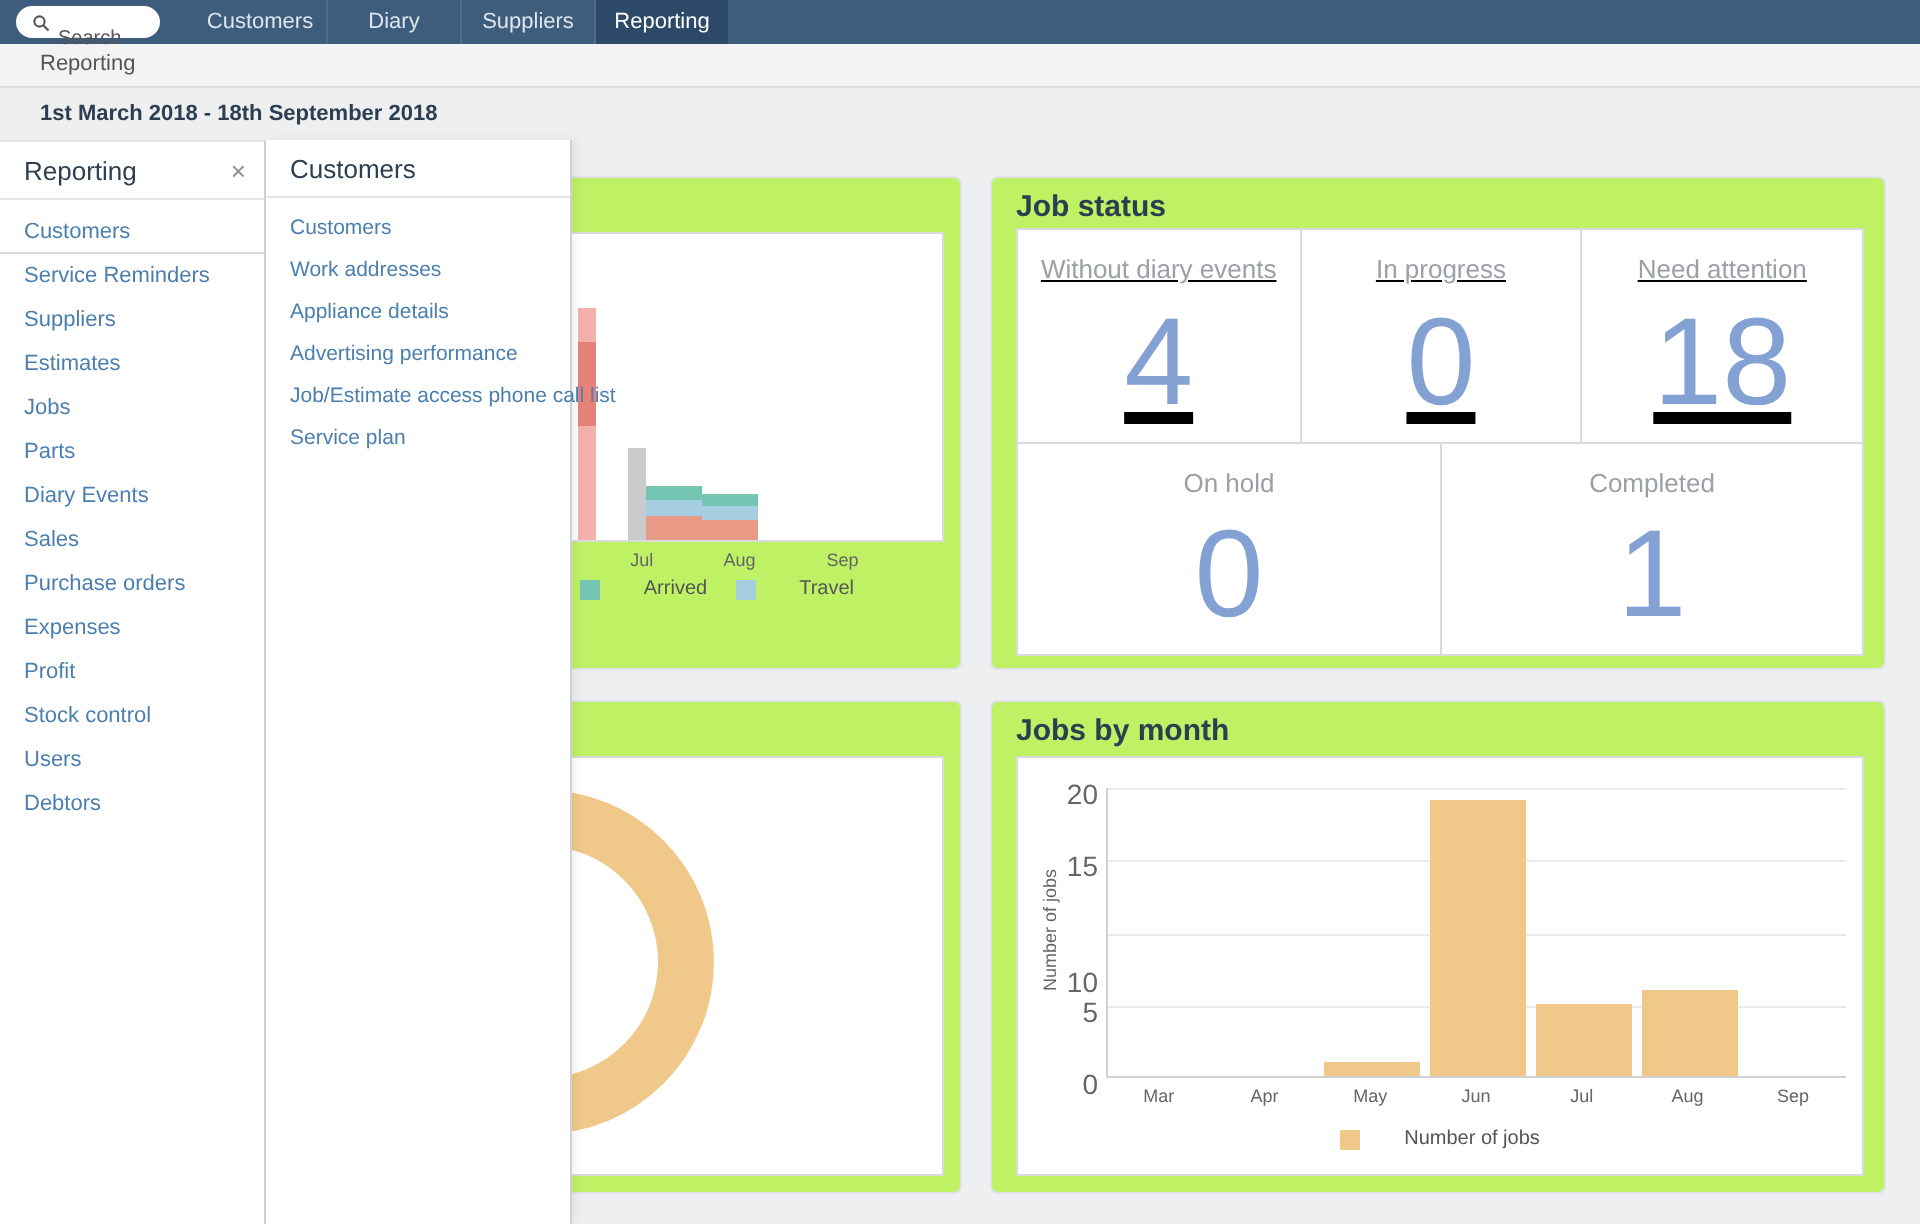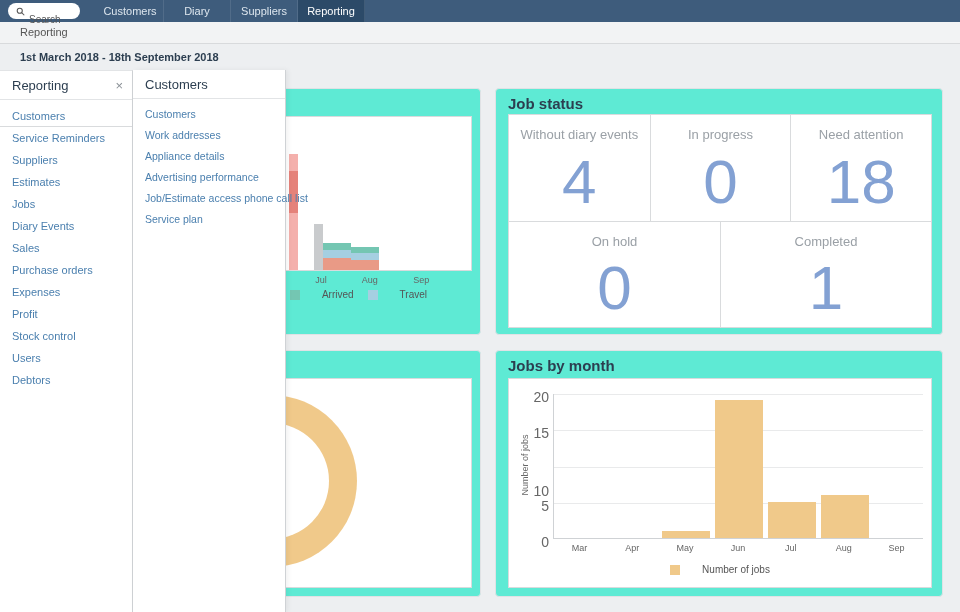--- a/index.html
+++ b/index.html
@@ -29,27 +29,27 @@
     box-shadow:2px 0 5px rgba(0,0,0,0.06); }
   .panel-header { height:29px; line-height:29px; padding-left:12px; font-size:13px; color:#2c3e50;
     border-bottom:1px solid #e2e4e6; position:relative; }
   .close-x { position:absolute; right:9px; top:0; color:#8a9096; font-size:13px; cursor:pointer; }
   .menu { padding-top:5px; }
   .menu-item { height:22px; line-height:22px; padding-left:12px; font-size:11px; color:#4a7fae;
     cursor:pointer; white-space:nowrap; }
   .sidebar .menu-item.active { border-bottom:1px solid #d9dbdd; }
   .flyout .menu-item { font-size:10.5px; height:21px; line-height:21px; }
   
-  .card { position:absolute; background:#5eead4; border:1px solid #e0e2e5; border-radius:4px; }
+  .card { position:absolute; background:#bef264; border:1px solid #e0e2e5; border-radius:4px; }
   .card-title { margin:6px 0 0 12px; font-size:15px; font-weight:bold; color:#2c3e50; }
   .inner-panel { position:absolute; background:#fff; border:1px solid #d9dbdd; }
   
   .status-grid { display:flex; flex-wrap:wrap; }
   .status-cell { display:flex; flex-direction:column; align-items:center; }
-  .status-cell:nth-child(-n+3) { width:33.3333%; height:50%; }
+  .status-cell:nth-child(-n+3) { width:33.3333%; height:50%;text-decoration:underline; }
   .status-cell:nth-child(n+4)  { width:50%; height:50%; border-top:1px solid #d9dbdd; }
   .status-cell:nth-child(2), .status-cell:nth-child(3), .status-cell:nth-child(5) { border-left:1px solid #d9dbdd; }
   .status-label { font-size:13px; color:#9aa0a6; margin-top:12px; }
   .status-value { flex:1; display:flex; align-items:center; font-size:62px; color:#83a1d3; line-height:1; }
   
   .plot { position:absolute; border-left:1px solid #cfd2d5; border-bottom:1px solid #cfd2d5; }
   .gridline { position:absolute; left:0; width:100%; height:1px; background:#e9eaeb; }
   .ytick { position:absolute; font-size:14px; color:#666; text-align:right; width:24px; }
   .xtick { position:absolute; font-size:9px; color:#666; text-align:center; }
   .vbar { position:absolute; bottom:0; display:flex; flex-direction:column-reverse; }
@@ -91,20 +91,21 @@
   <div class="panel-header">
     <span>Reporting</span>
     <span class="close-x">×</span>
   </div>
   <div class="menu" id="sidebar-menu">
       <div class="menu-item active">Customers</div>
       <div class="menu-item">Service Reminders</div>
       <div class="menu-item">Suppliers</div>
       <div class="menu-item">Estimates</div>
       <div class="menu-item">Jobs</div>
+      <div class="menu-item">Parts</div>
       <div class="menu-item">Diary Events</div>
       <div class="menu-item">Sales</div>
       <div class="menu-item">Purchase orders</div>
       <div class="menu-item">Expenses</div>
       <div class="menu-item">Profit</div>
       <div class="menu-item">Stock control</div>
       <div class="menu-item">Users</div>
       <div class="menu-item">Debtors</div>
     </div>
 </div>

